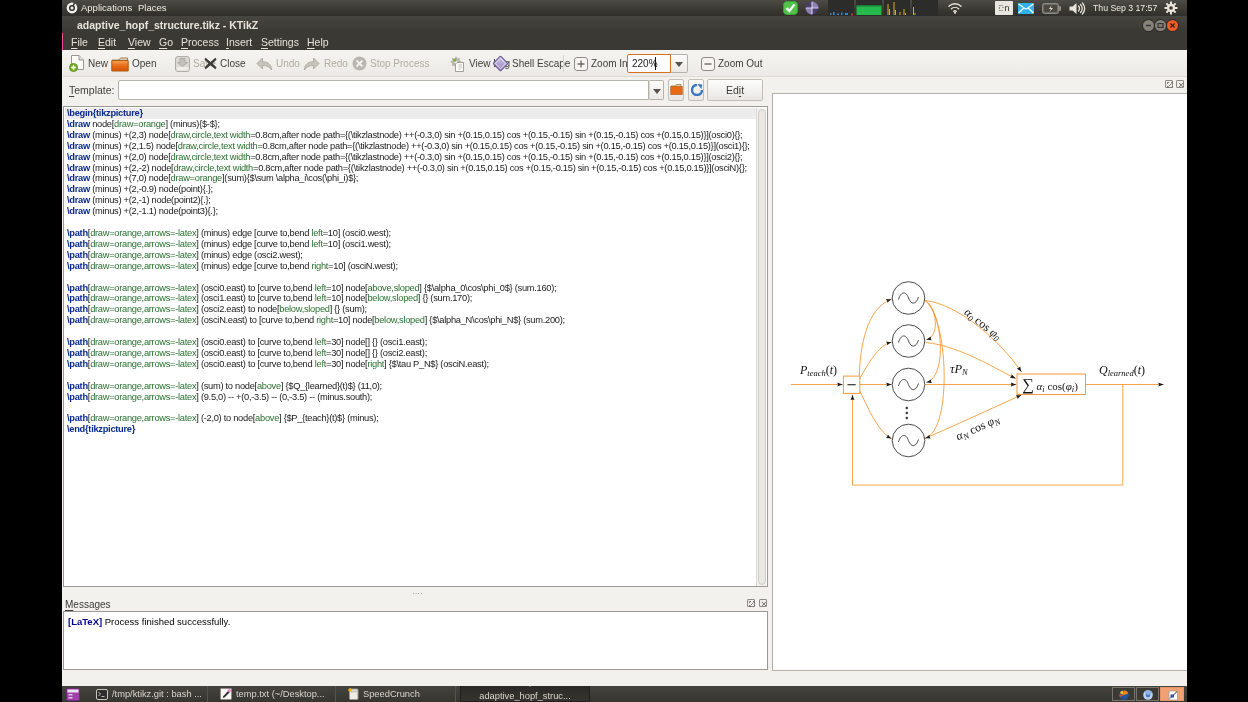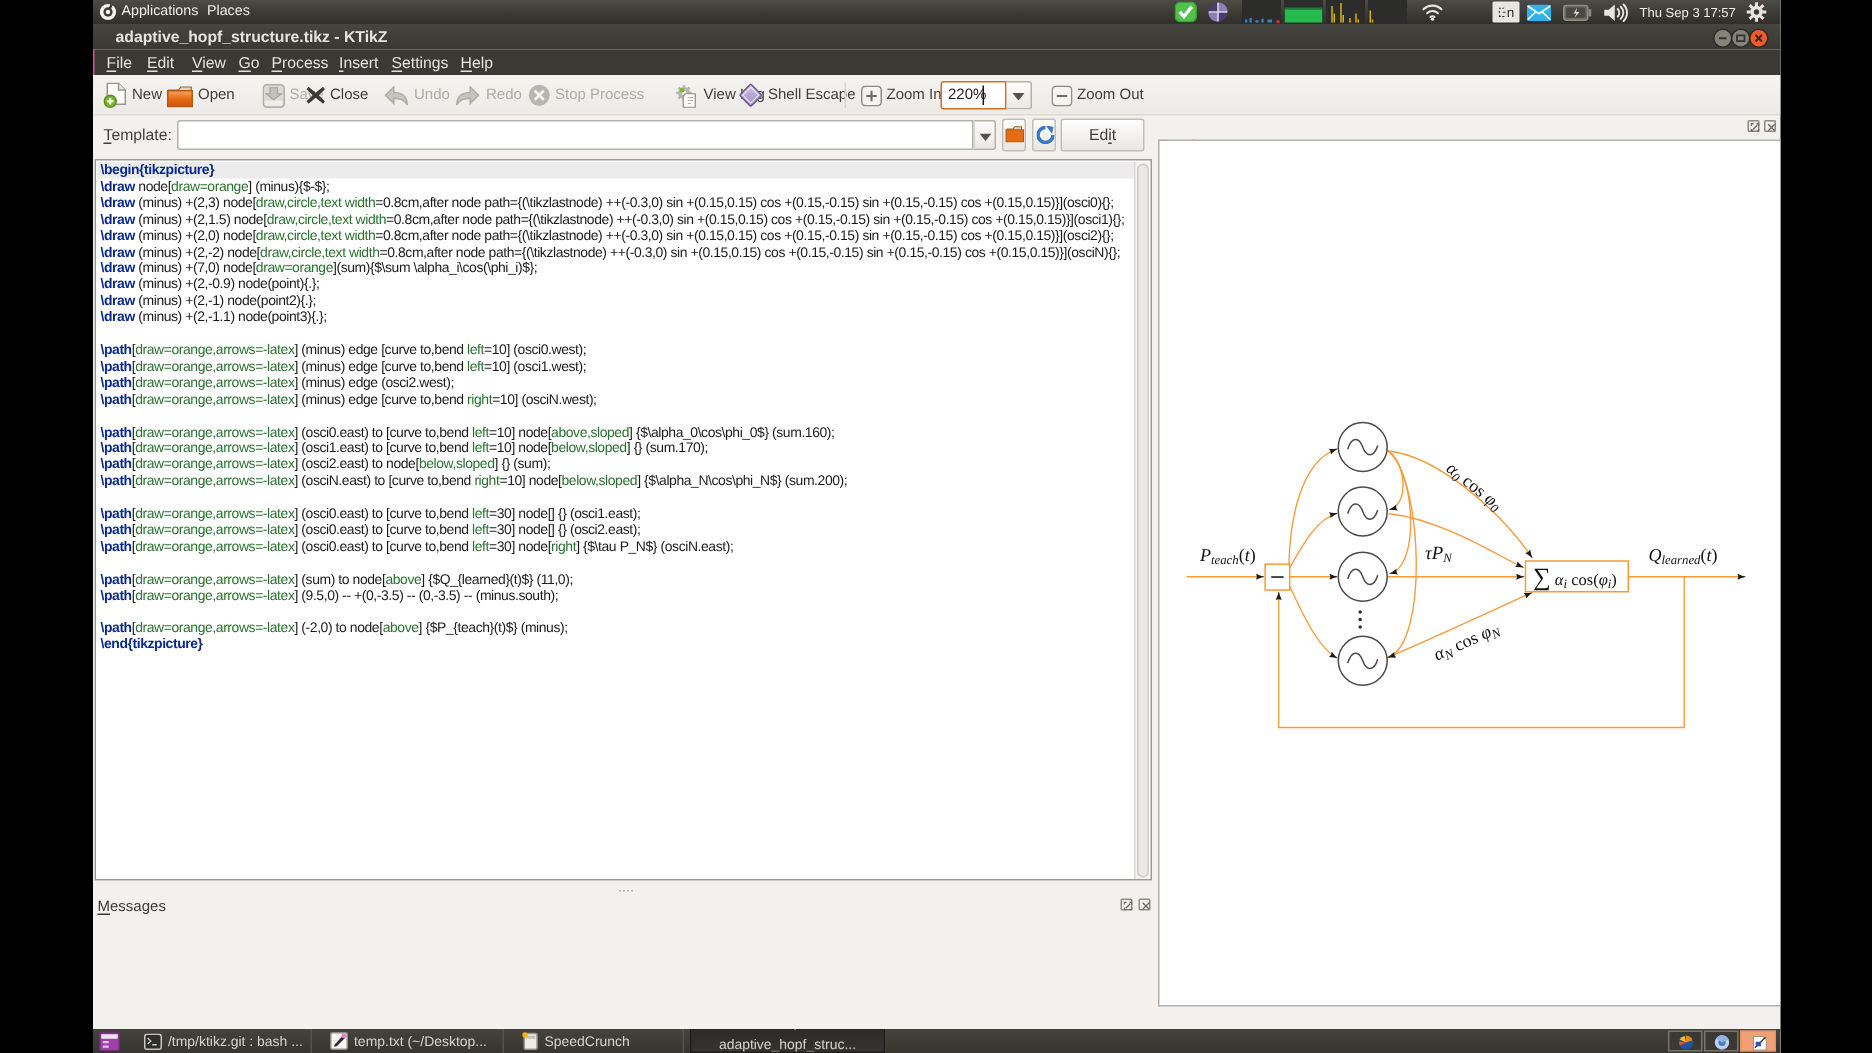--- a/index.html
+++ b/index.html
@@ -369,20 +369,23 @@
   <span class="dockbtn" style="left:685px;top:599px">
       <svg width="6" height="6" viewBox="0 0 6 6" style="position:absolute;left:0.5px;top:0.5px">
         <path d="M0.5 2 V0.5 H2 M4 0.5 H5.5 V2 M5.5 4 V5.5 H4 M2 5.5 H0.5 V4 M1.5 4.5 L4.5 1.5" stroke="#6e6b64" fill="none" stroke-width="0.9"></path>
       </svg>
     </span>
   <span class="dockbtn" style="left:697px;top:599px">
       <svg width="6" height="6" viewBox="0 0 6 6" style="position:absolute;left:0.5px;top:0.5px">
         <path d="M0.8 0.8 L5.2 5.2 M5.2 0.8 L0.8 5.2" stroke="#6e6b64" stroke-width="0.9"></path>
       </svg>
     </span>
+  <div id="msgbox" class="abs">
+      <span class="t"><span class="k">[LaTeX]</span> Process finished successfully.</span>
+    </div>
 
   <div id="statusbar" class="abs">
     <span style="position:absolute; left:1022px; top:3px;">Line: 1</span>
     <span style="position:absolute; left:1061px; top:3px;">Col: 1</span>
   </div>
 
   <div id="pvtitle" class="abs">P<u>r</u>eview</div>
   <span class="dockbtn" style="left:1103px;top:80px">
       <svg width="6" height="6" viewBox="0 0 6 6" style="position:absolute;left:0.5px;top:0.5px">
         <path d="M0.5 2 V0.5 H2 M4 0.5 H5.5 V2 M5.5 4 V5.5 H4 M2 5.5 H0.5 V4 M1.5 4.5 L4.5 1.5" stroke="#6e6b64" fill="none" stroke-width="0.9"></path>

